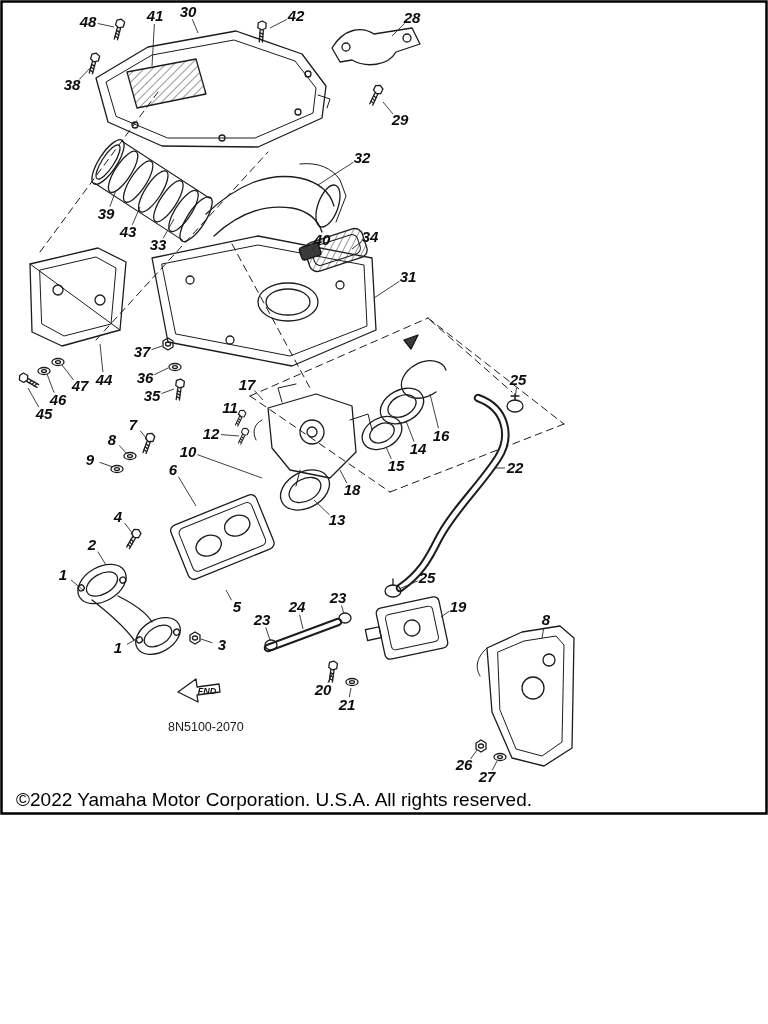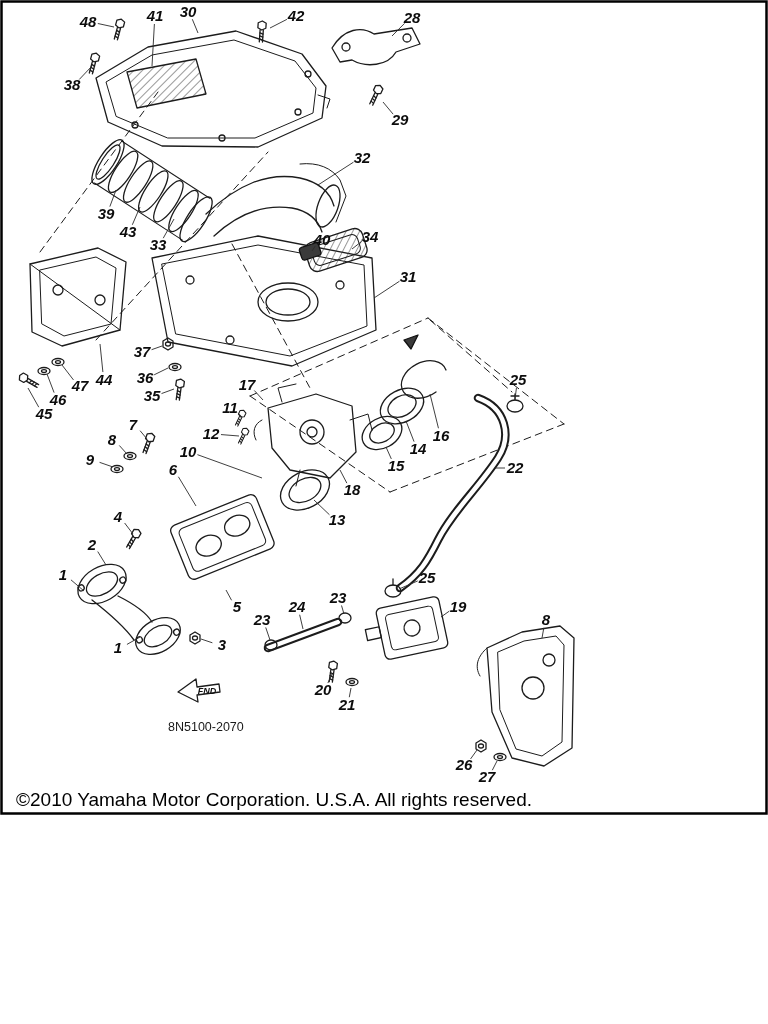--- a/index.html
+++ b/index.html
@@ -351,14 +351,14 @@
         <text x="63" y="580" class="callout">1</text>
         <text x="118" y="653" class="callout">1</text>
         <text x="222" y="650" class="callout">3</text>
         <text x="237" y="612" class="callout">5</text>
       </g>
 
     <text class="fwd-label" x="207" y="694">FND</text>
     <text class="part-code" x="168" y="731">8N5100-2070</text>
   </svg>
 
-  <div class="copyright">©2010 Yamaha Motor Corporation. U.S.A. All rights reserved.</div>
+  <div class="copyright">©2022 Yamaha Motor Corporation. U.S.A. All rights reserved.</div>
 </div>
 
 </body></html>

